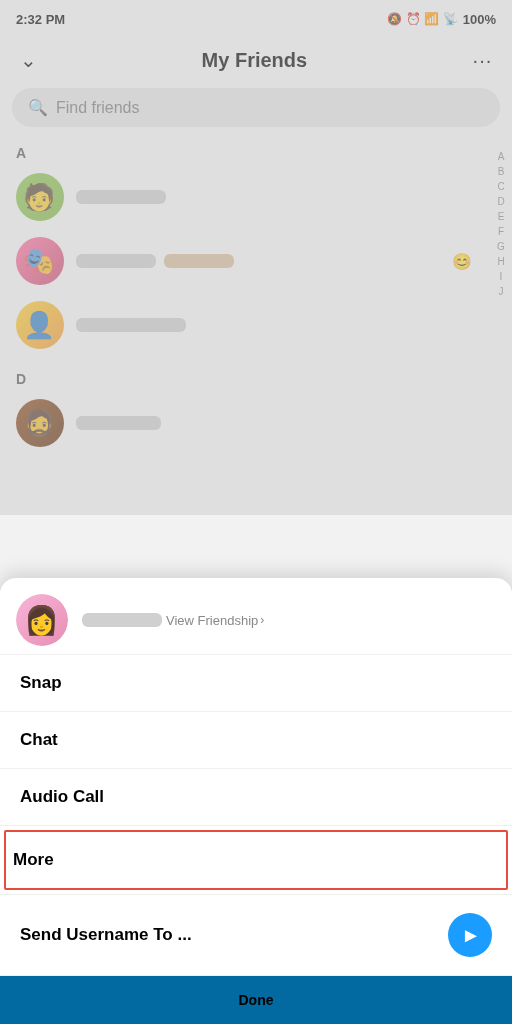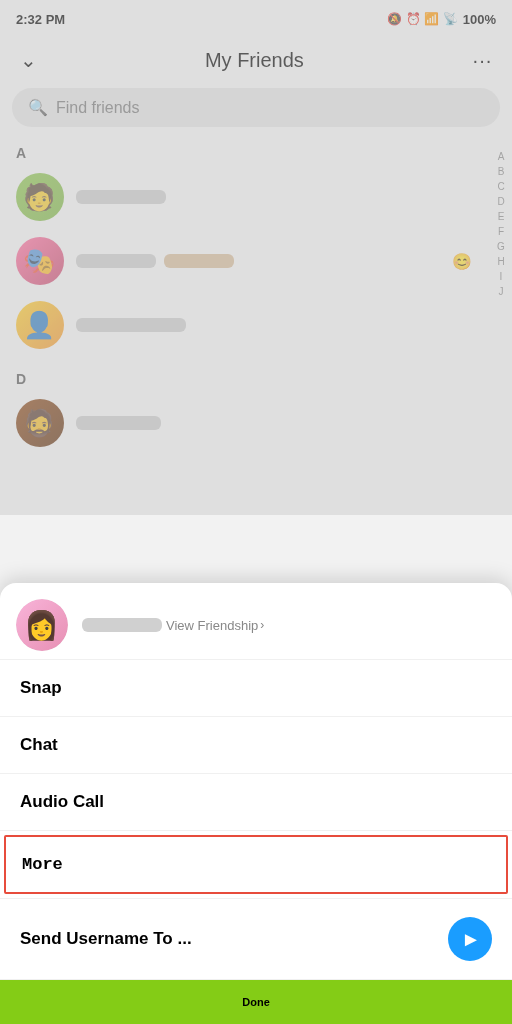--- a/index.html
+++ b/index.html
@@ -41,21 +41,21 @@
     
     .header {
       background: #f2f2f2;
       display: flex;
       align-items: center;
       justify-content: space-between;
       padding: 8px 16px 12px 16px;
     }
     .header-title {
       font-size: 20px;
-      font-weight: 400;
+      font-weight: 700;
       color: #000;
     }
     .header-btn {
       background: none;
       border: none;
       cursor: pointer;
       font-size: 20px;
       color: #000;
       padding: 4px;
     }
@@ -212,33 +212,32 @@
       display: block;
       width: 100%;
       text-align: left;
       border-left: none;
       border-right: none;
       border-top: none;
     }
 
     
     .sheet-menu-item-more {
-      padding: 18px 16px;
+      padding: 18px 7px;
       font-size: 17px;
       font-weight: 600;
       color: #000;
       border: 2.5px solid #e74c3c;
       border-radius: 2px;
       cursor: pointer;
       background: #fff;
       display: block;
       width: calc(100% - 8px);
       margin: 0 4px;
       text-align: left;
-      font-family: Liberation Mono, monospace;
     }
 
     .sheet-send-row {
       display: flex;
       align-items: center;
       justify-content: space-between;
       padding: 18px 20px;
       border-bottom: 1px solid #f0f0f0;
       cursor: pointer;
     }
@@ -259,25 +258,25 @@
     }
     .send-btn-arrow {
       color: #fff;
       font-size: 20px;
       margin-left: 2px;
     }
 
     .sheet-done {
       text-align: center;
       padding: 16px;
-      font-size: 11px;
+      font-size: 14px;
       font-weight: 600;
       color: #000;
       cursor: pointer;
-      background: #84cc16;
+      background: #0369a1;
     }
 
     
     .avatar-green {
       background: linear-gradient(135deg, #8bc34a 0%, #7cb342 100%);
       width: 100%;
       height: 100%;
       display: flex;
       align-items: center;
       justify-content: center;

